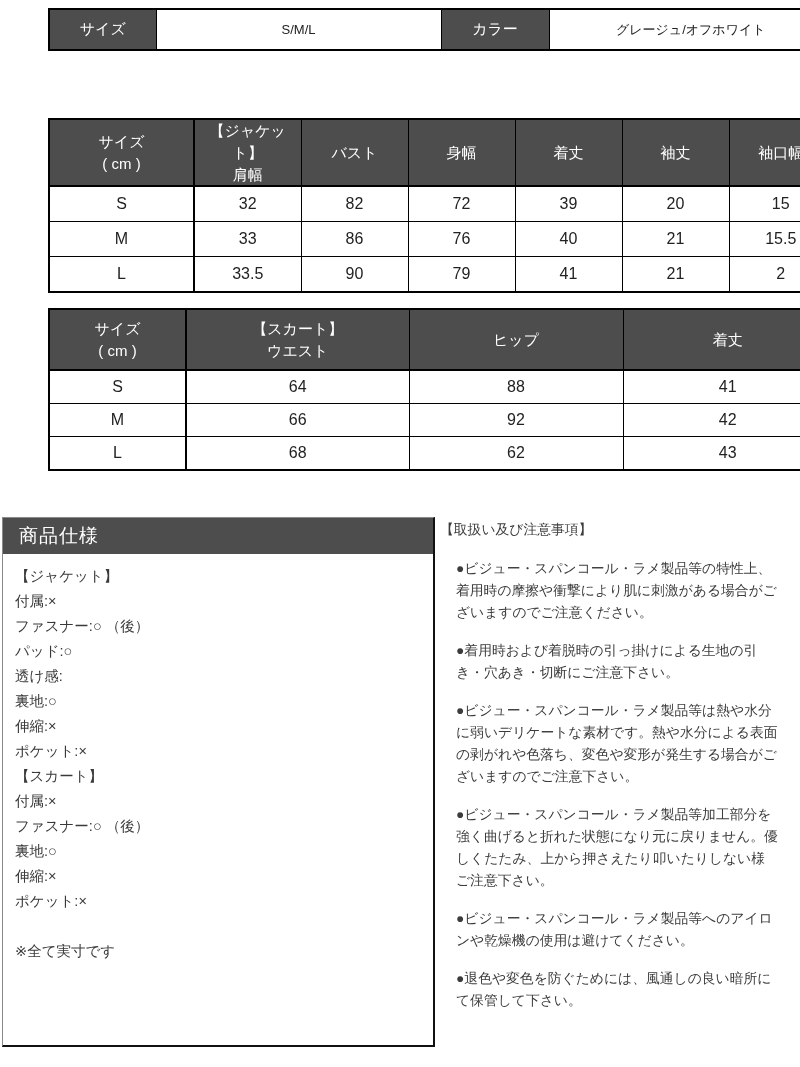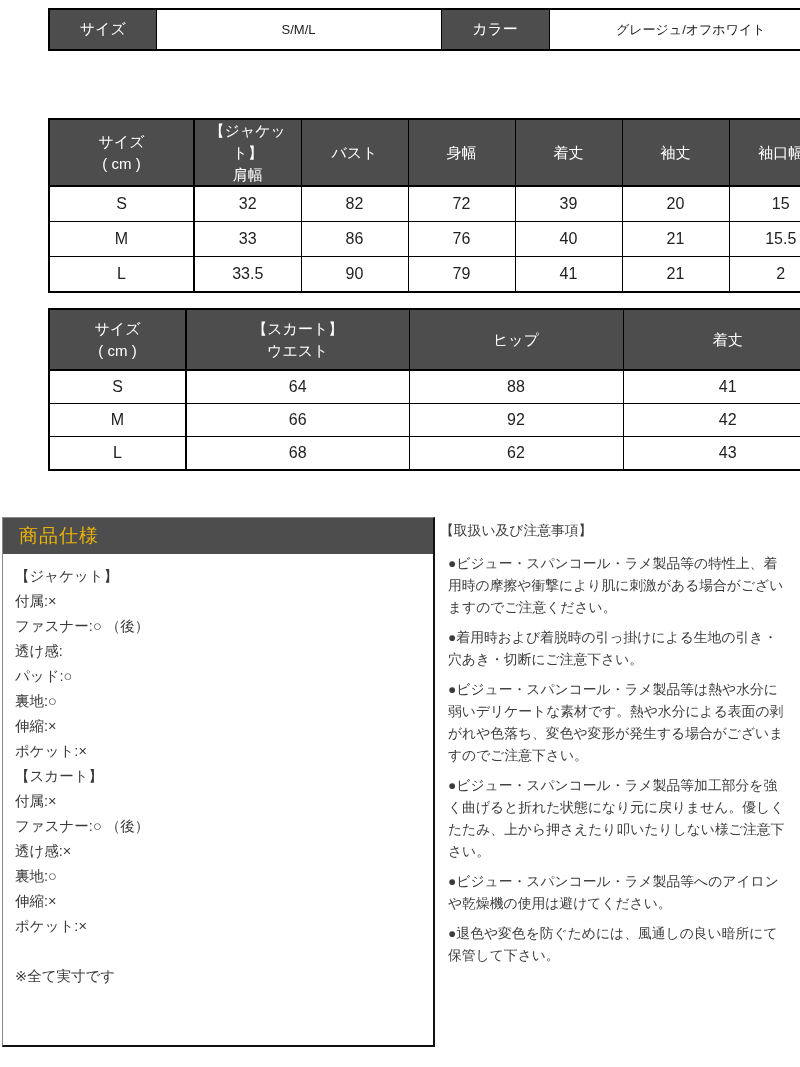--- a/index.html
+++ b/index.html
@@ -48,35 +48,35 @@
   #tbl-skirt td.hdr{height:59px;}
   #tbl-skirt td.num{height:32px;}
 
   
   #spec-box{
     position:absolute;left:2px;top:517px;width:433px;height:530px;
     border:1px solid #8a8a8a;border-right:2px solid #111;border-bottom:2px solid #111;
     background:#fff;box-sizing:border-box;
   }
   #spec-box .bar{
-    background:#4d4d4d;color:#eab308;height:36px;line-height:36px;
+    background:#4d4d4d;color:#ffffff;height:36px;line-height:36px;
     font-size:19px;padding-left:16px;letter-spacing:1px;
   }
   #spec-box .body{
     padding:10px 14px 0 12px;font-size:14.5px;color:#3a3a3a;
   }
   .spec-line{line-height:25px;min-height:25px;white-space:pre;}
 
   
   #notes{
     position:absolute;left:440px;top:520px;width:354px;
     font-size:13.8px;color:#3c3c3c;line-height:22px;
   }
-  #notes .ntitle{margin:0 0 11px 0;line-height:22px;}
-  #notes p{margin:8px;text-align:left;}
+  #notes .ntitle{margin:0 0 11px 0;line-height:22px;font-family:Liberation Mono, monospace;}
+  #notes p{margin:16px;text-align:left;}
 </style>
 </head>
 <body>
 
 <table class="spec" id="tbl-basic">
   <colgroup>
       <col style="width:107px">
       <col style="width:285px">
       <col style="width:108px">
       <col style="width:284px">
@@ -179,29 +179,28 @@
   </tr>
 </tbody>
   </table>
 
 <div id="spec-box">
   <div class="bar">商品仕様</div>
   <div class="body">
     <div class="spec-line">【ジャケット】</div>
     <div class="spec-line">付属:×</div>
     <div class="spec-line">ファスナー:○ （後）</div>
+    <div class="spec-line">パッド:○</div>
     <div class="spec-line">透け感:</div>
-    <div class="spec-line">パッド:○</div>
     <div class="spec-line">裏地:○</div>
     <div class="spec-line">伸縮:×</div>
     <div class="spec-line">ポケット:×</div>
     <div class="spec-line">【スカート】</div>
     <div class="spec-line">付属:×</div>
     <div class="spec-line">ファスナー:○ （後）</div>
-    <div class="spec-line">透け感:×</div>
     <div class="spec-line">裏地:○</div>
     <div class="spec-line">伸縮:×</div>
     <div class="spec-line">ポケット:×</div>
     <div class="spec-line"></div>
     <div class="spec-line">※全て実寸です</div>
   </div>
 </div>
 
 <div id="notes">
   <p class="ntitle">【取扱い及び注意事項】</p>

